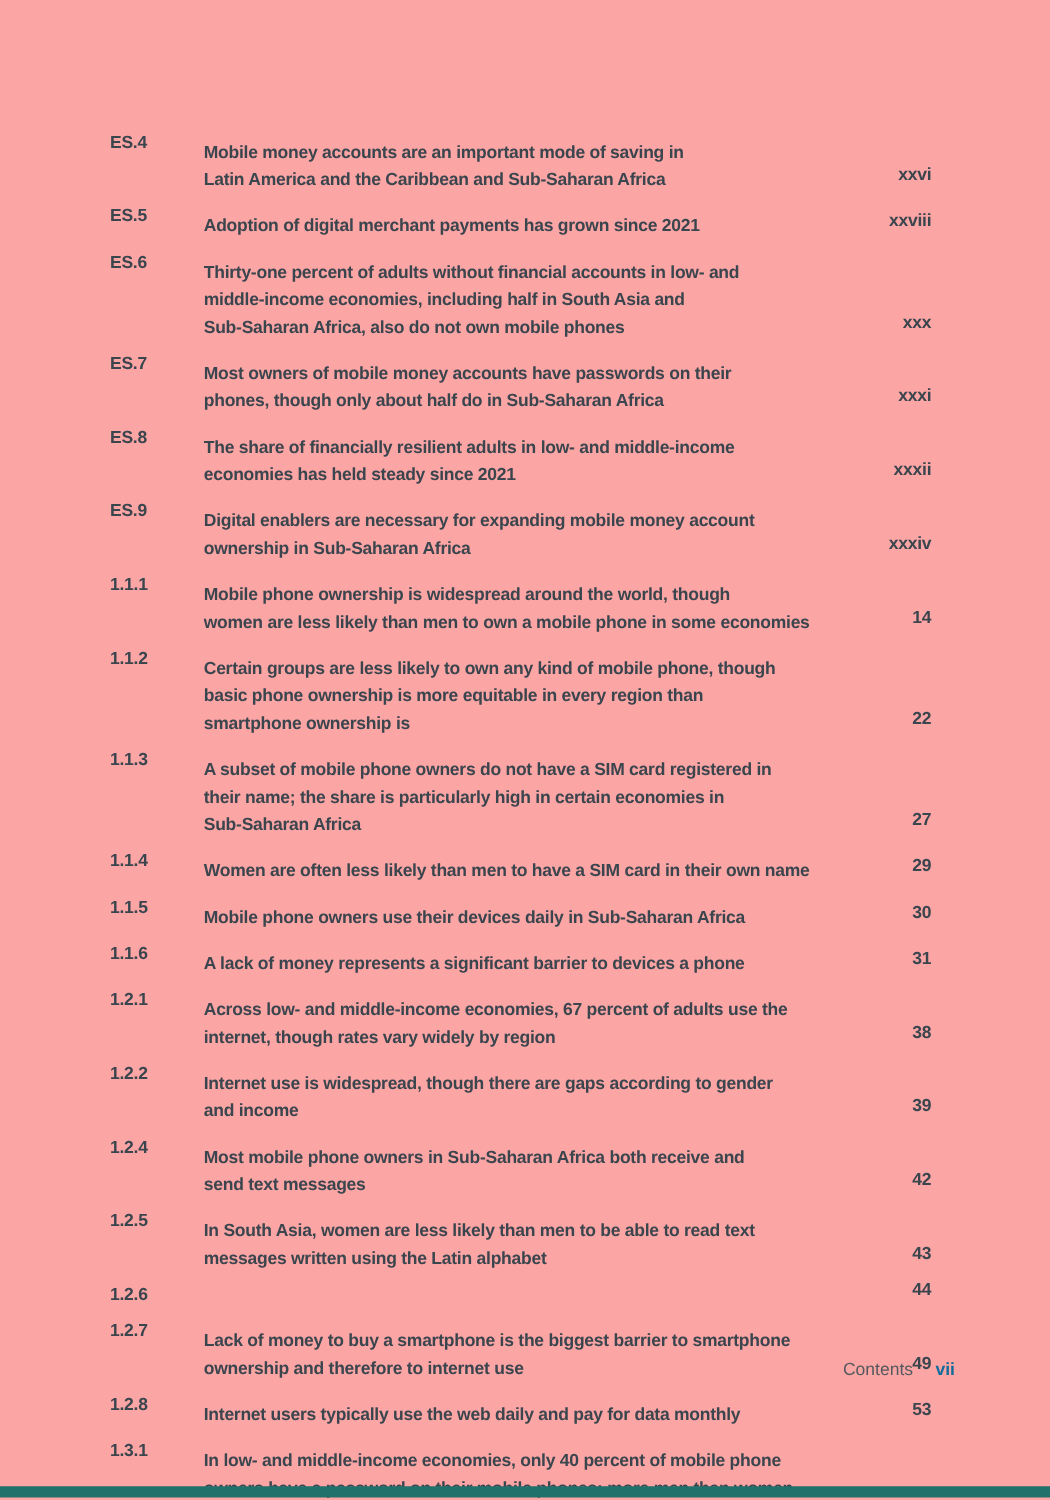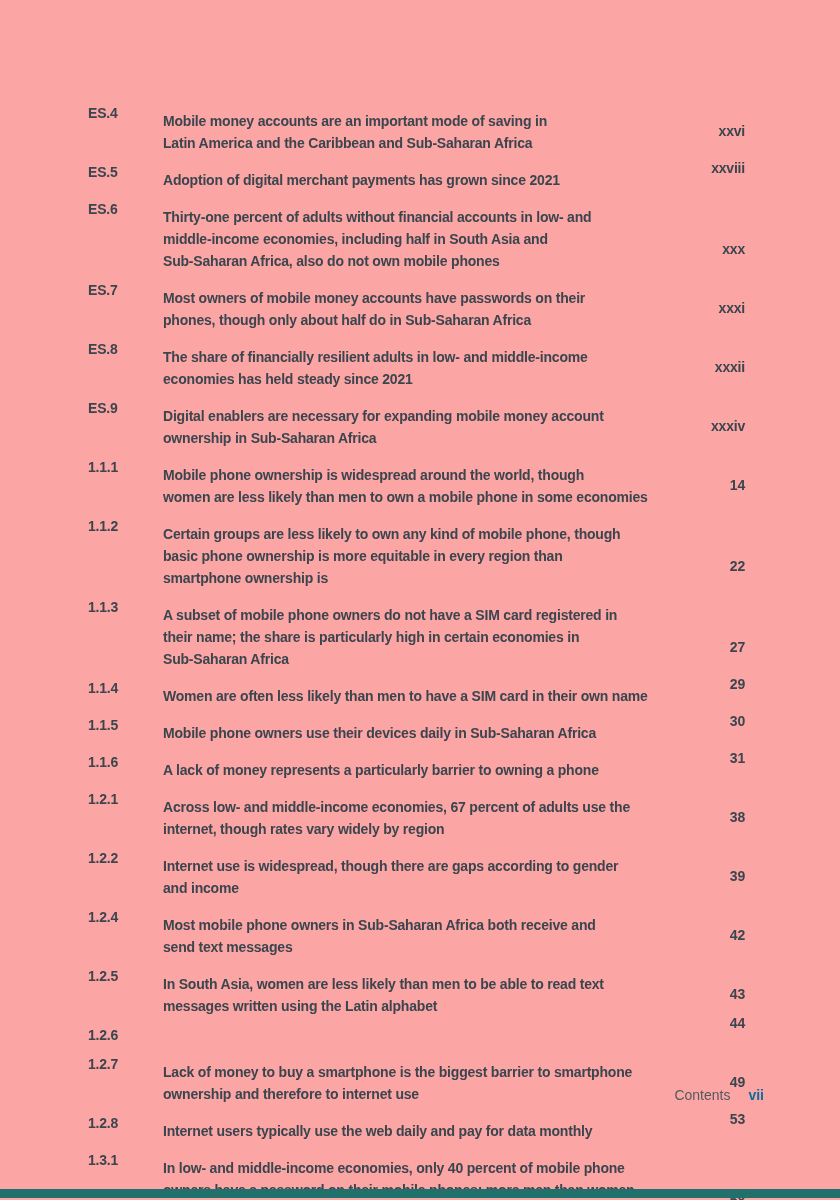--- a/index.html
+++ b/index.html
@@ -34,21 +34,21 @@
   }
   .toc-title {
     flex: none;
     width: 560px;
     white-space: pre-line;
     margin-top: 8px;
   }
   .toc-page {
     position: absolute;
     right: 0;
-    bottom: 12px;
+    bottom: 4px;
     text-align: right;
   }
   .footer {
     position: absolute;
     top: 1086px;
     right: 76px;
     display: flex;
     align-items: baseline;
     gap: 18px;
     font-size: 14px;
@@ -150,21 +150,21 @@
     </div>
 
     <div class="toc-row">
       <span class="toc-label">1.1.5</span>
       <span class="toc-title">Mobile phone owners use their devices daily in Sub-Saharan Africa</span>
       <span class="toc-page">30</span>
     </div>
 
     <div class="toc-row">
       <span class="toc-label">1.1.6</span>
-      <span class="toc-title">A lack of money represents a particularly barrier to owning a phone</span>
+      <span class="toc-title">A lack of money represents a significant barrier to devices a phone</span>
       <span class="toc-page">31</span>
     </div>
 
     <div class="toc-row">
       <span class="toc-label">1.2.1</span>
       <span class="toc-title">Across low- and middle-income economies, 67 percent of adults use the
 internet, though rates vary widely by region</span>
       <span class="toc-page">38</span>
     </div>
 

